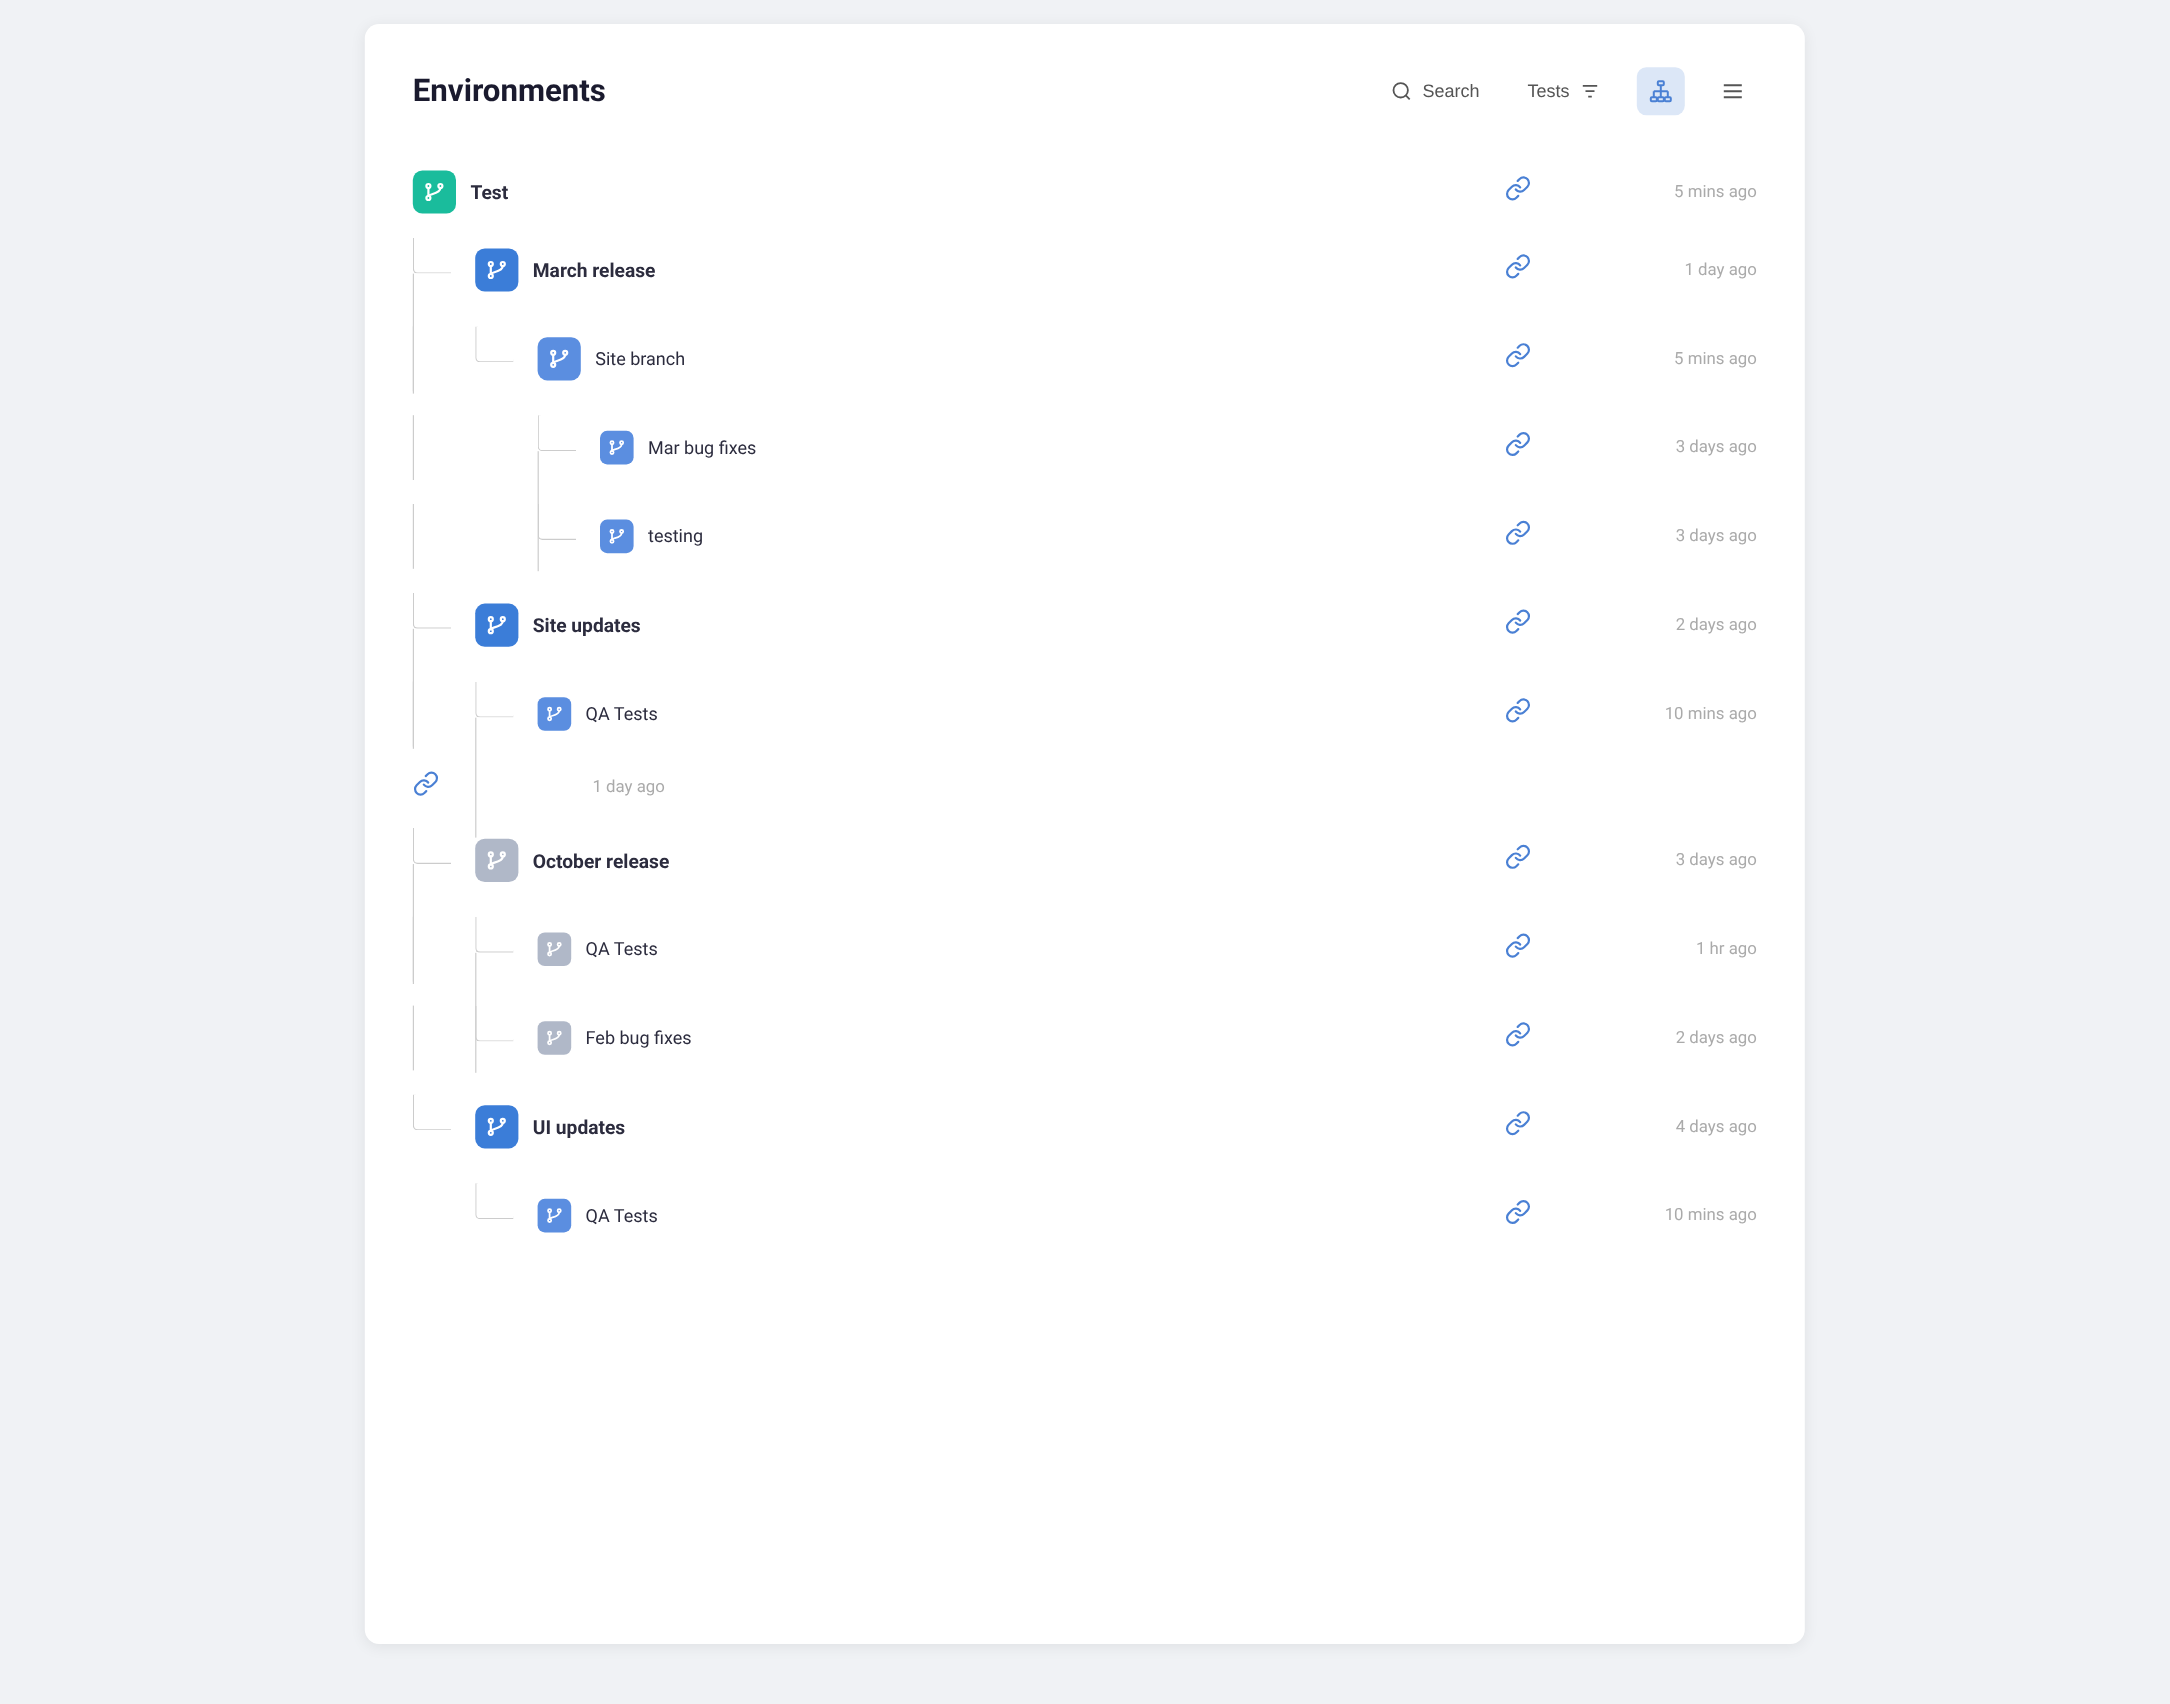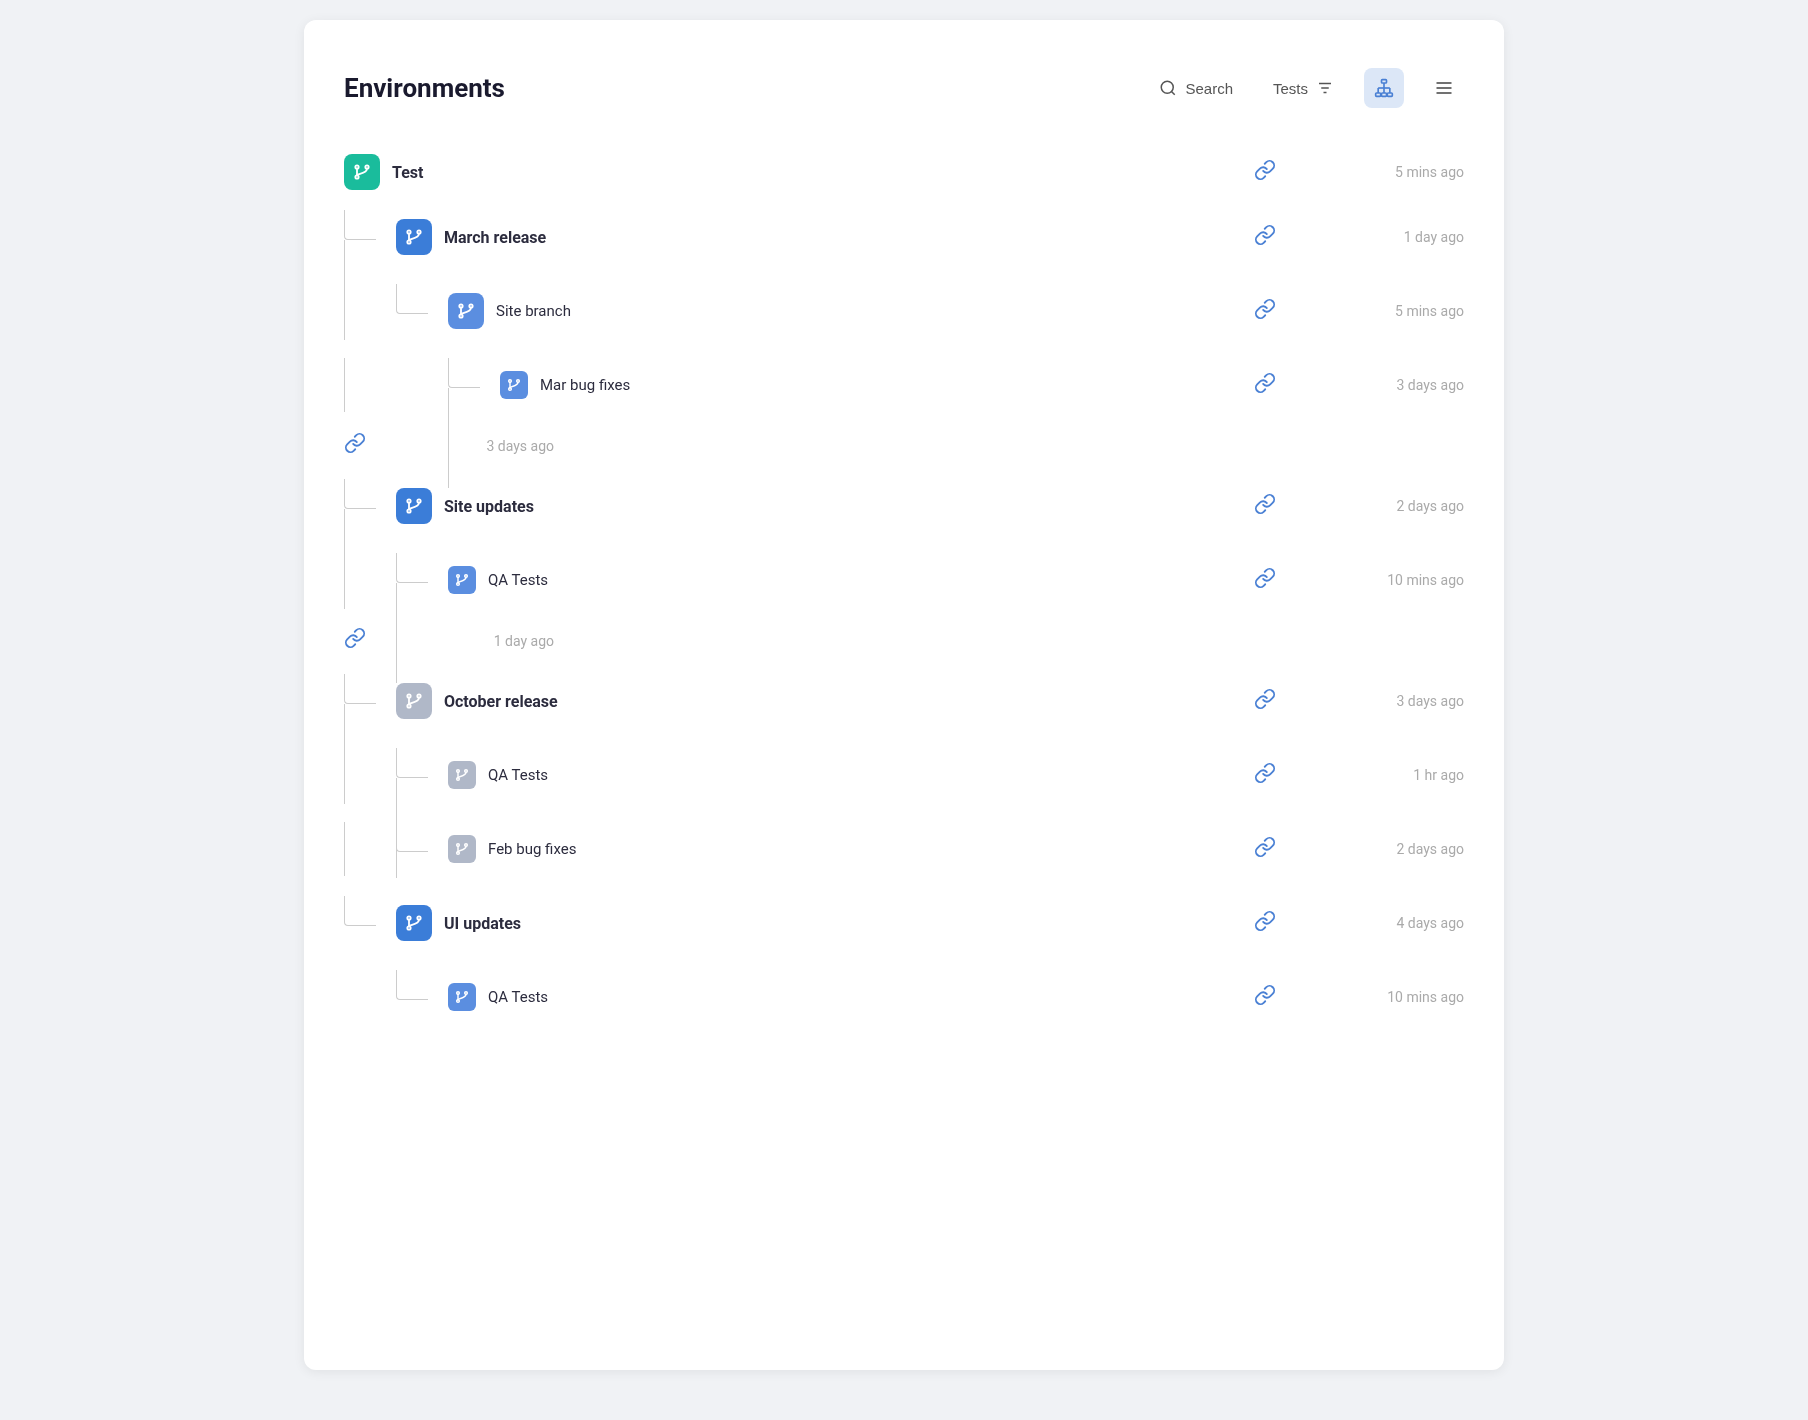--- a/index.html
+++ b/index.html
@@ -10,21 +10,21 @@
       display: flex;
       align-items: flex-start;
       justify-content: center;
       padding: 20px;
     }
     .card {
       background: #fff;
       border-radius: 12px;
       width: 1200px;
       min-height: 1350px;
-      padding: 48px 40px;
+      padding: 36px 40px;
       box-shadow: 0 2px 12px rgba(0,0,0,0.07);
     }
     .header {
       display: flex;
       align-items: center;
       justify-content: space-between;
       margin-bottom: 36px;
     }
     .header-title {
       font-size: 26px;
@@ -300,20 +300,39 @@
         </div>
         <div class="row-right">
           <button class="link-icon" style="background: none; border: none; cursor: pointer;"><svg width="22" height="22" viewBox="0 0 24 24" fill="none" stroke="#4a80d4" stroke-width="2" stroke-linecap="round" stroke-linejoin="round">
     <path d="M10 13a5 5 0 0 0 7.54.54l3-3a5 5 0 0 0-7.07-7.07l-1.72 1.71"></path>
     <path d="M14 11a5 5 0 0 0-7.54-.54l-3 3a5 5 0 0 0 7.07 7.07l1.71-1.71"></path>
   </svg></button>
           <span class="tree-time">3 days ago</span>
         </div>
       </div>
       <div class="full-row">
+        <div class="row-content">
+          <div style="display: flex; align-items: center; flex-shrink: 0;">
+            <div style="width: 52px; flex-shrink: 0; position: relative; height: 54px; border-left: 1px solid rgb(204, 204, 204);"></div>
+            <div style="width: 52px; flex-shrink: 0; position: relative; height: 54px;"></div>
+            <div style="width: 52px; flex-shrink: 0; position: relative; height: 54px;">
+              <div style="position: absolute; left: 0px; top: 0px; width: 32px; height: 30px; border-left: 1px solid rgb(204, 204, 204); border-bottom: 1px solid rgb(204, 204, 204); border-radius: 0px 0px 0px 4px;"></div>
+            </div>
+          </div>
+          <div class="env-icon blue-mid small">
+            <svg width="16" height="16" viewBox="0 0 24 24" fill="none" stroke="white" stroke-width="2.2" stroke-linecap="round" stroke-linejoin="round">
+    <circle cx="6" cy="18" r="2"></circle>
+    <circle cx="18" cy="6" r="2"></circle>
+    <circle cx="6" cy="6" r="2"></circle>
+    <line x1="6" y1="8" x2="6" y2="16"></line>
+    <path d="M18 8C18 14 6 14 6 16"></path>
+  </svg>
+          </div>
+          <span class="env-label">testing</span>
+        </div>
         <div class="row-right">
           <button class="link-icon" style="background: none; border: none; cursor: pointer;"><svg width="22" height="22" viewBox="0 0 24 24" fill="none" stroke="#4a80d4" stroke-width="2" stroke-linecap="round" stroke-linejoin="round">
     <path d="M10 13a5 5 0 0 0 7.54.54l3-3a5 5 0 0 0-7.07-7.07l-1.72 1.71"></path>
     <path d="M14 11a5 5 0 0 0-7.54-.54l-3 3a5 5 0 0 0 7.07 7.07l1.71-1.71"></path>
   </svg></button>
           <span class="tree-time">3 days ago</span>
         </div>
       </div>
       <div class="full-row">
         <div class="row-content">

